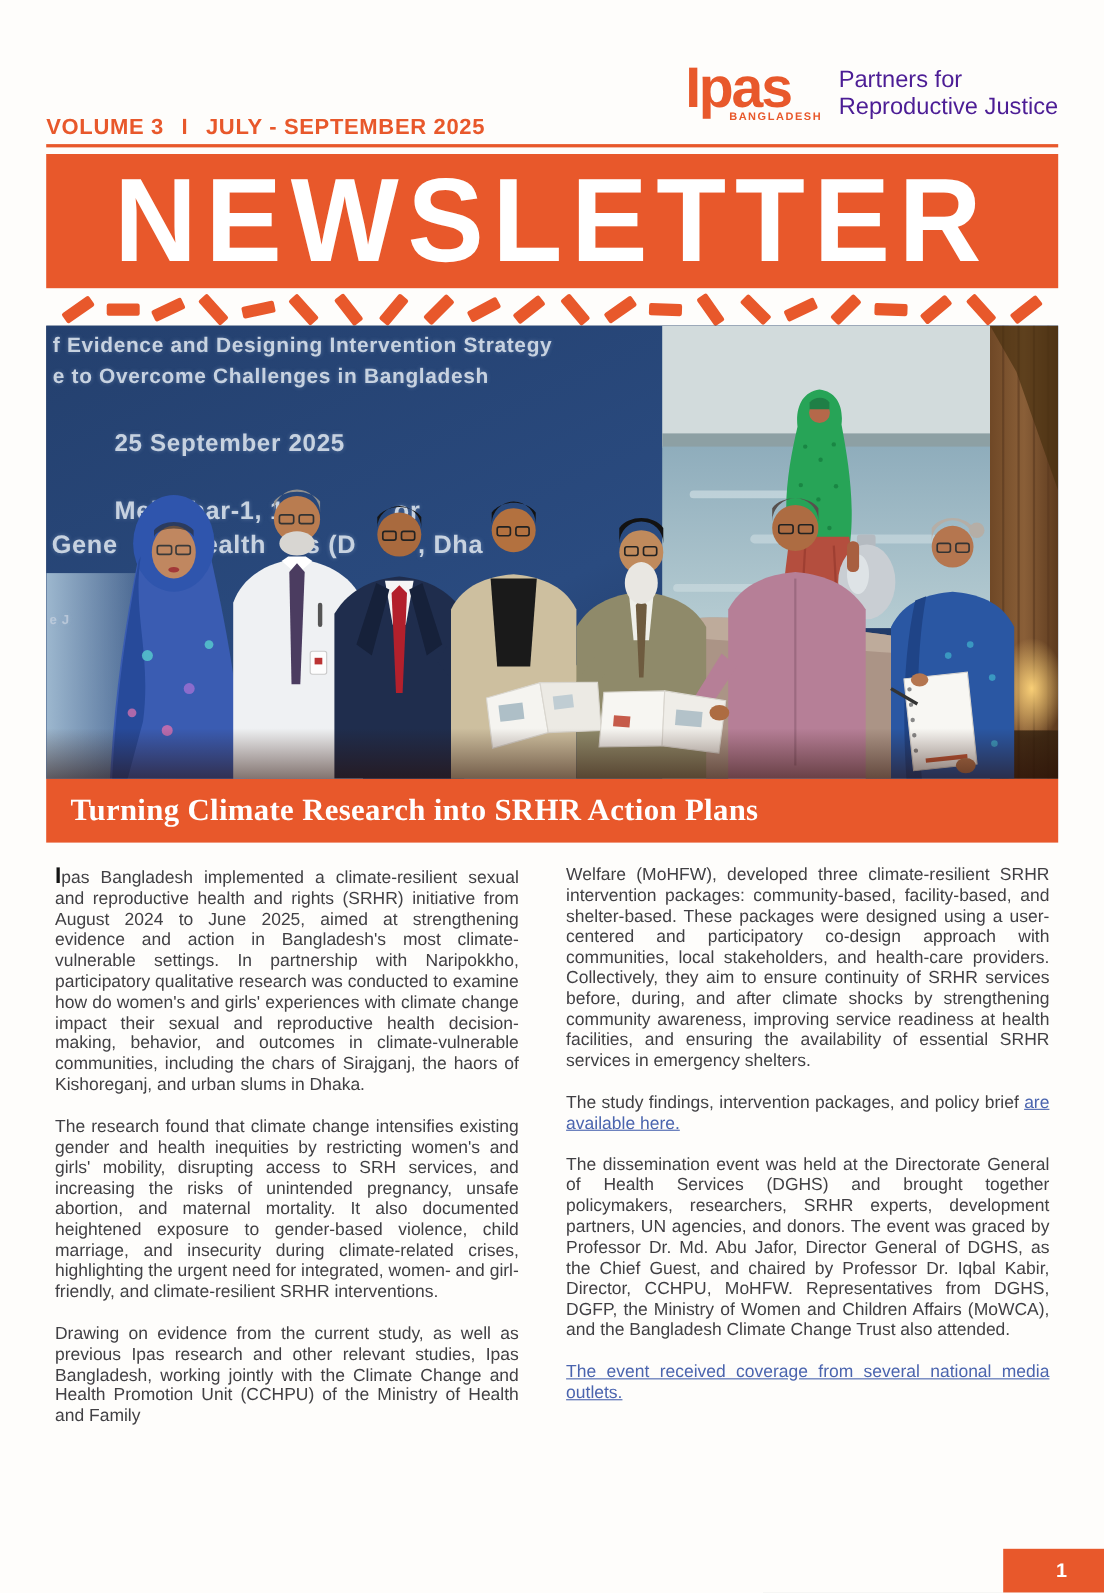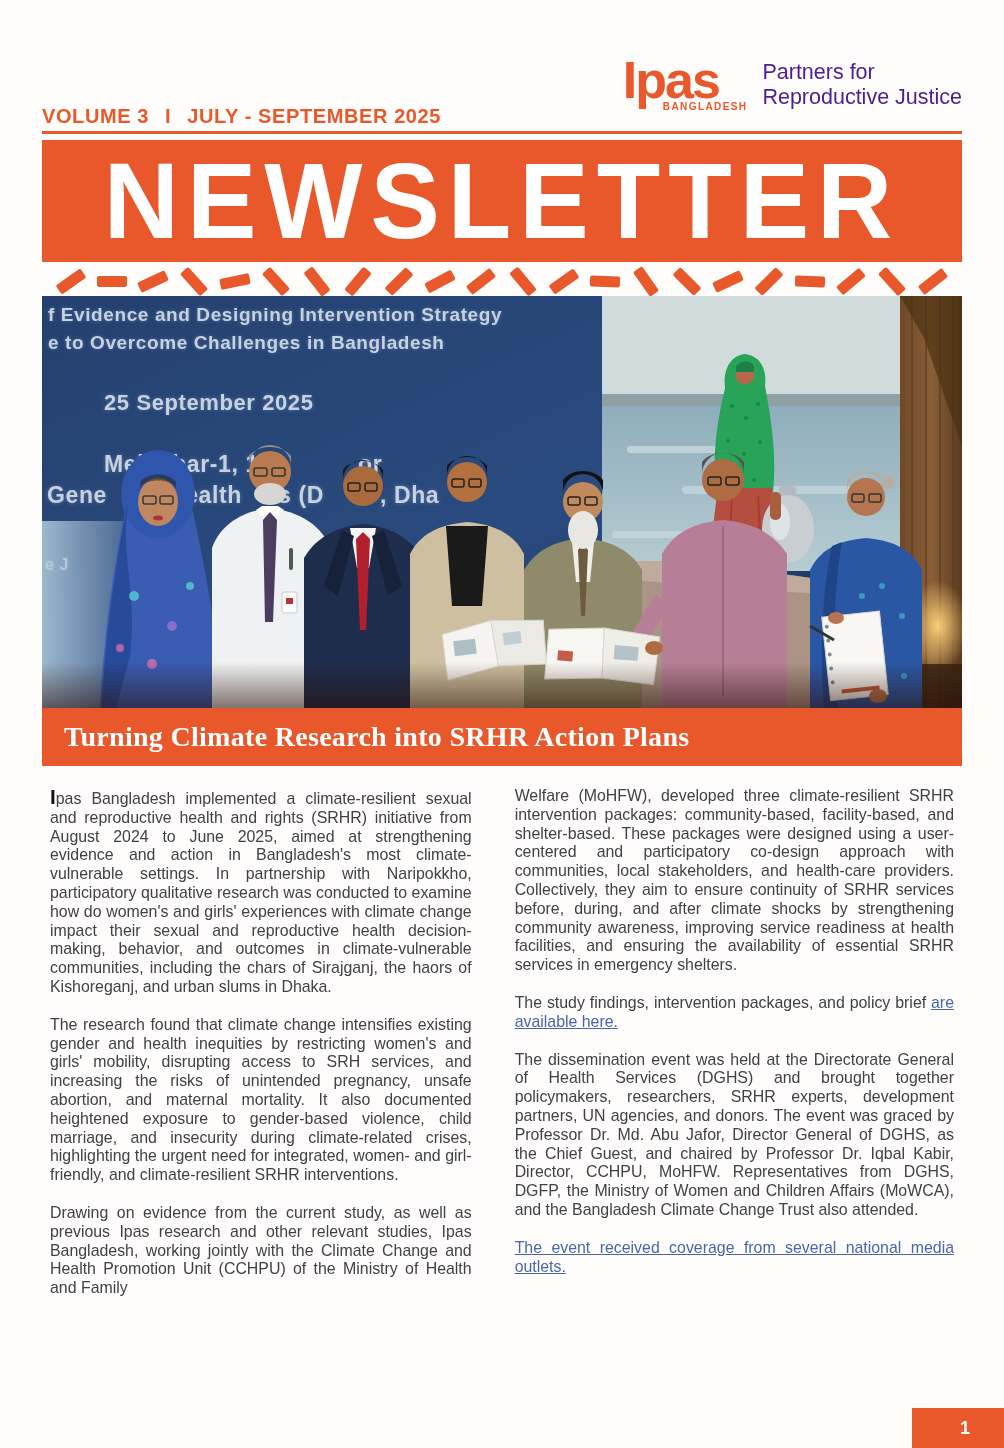--- a/index.html
+++ b/index.html
@@ -196,21 +196,21 @@
     <div class="slide-layer">
       <div class="slide-txt" style="left:6px;top:36px;font-size:19px;">e to Overcome Challenges in Bangladesh</div>
       <div class="slide-txt" style="left:6px;top:8px;font-size:19px;">f Evidence and Designing Intervention Strategy</div>
       <div class="slide-txt" style="left:62px;top:94px;font-size:22px;">25 September 2025</div>
       <div class="slide-txt" style="left:62px;top:155px;font-size:23px;">Melaghar-1, 15</div>
       <div class="slide-txt" style="left:300px;top:155px;font-size:23px;margin-left:16px;">or</div>
       <div class="slide-txt" style="left:5px;top:186px;font-size:23px;">Gene</div>
       <div class="slide-txt" style="left:126px;top:186px;font-size:23px;">Health</div>
       <div class="slide-txt" style="left:236px;top:186px;font-size:23px;">s (D</div>
       <div class="slide-txt" style="left:338px;top:186px;font-size:23px;">, Dha</div>
-      <div class="slide-txt" style="left:3px;top:260px;font-size:16px;opacity:0.75;">e J</div>
+      <div class="slide-txt" style="left:3px;top:260px;font-size:12px;opacity:0.75;">e J</div>
     </div>
 
     <svg class="people-layer" viewBox="0 0 920 412" preserveAspectRatio="none">
 
       <g>
         <path d="M84,210 C70,280 62,340 58,412 L180,412 C176,340 164,275 150,212 Z" fill="#3a5cb2"></path>
         <ellipse cx="116" cy="198" rx="37" ry="44" fill="#2f55ad"></ellipse>
         <path d="M86,210 C78,260 96,300 88,360 L74,412 L60,412 C64,330 74,270 84,214 Z" fill="#274a9a"></path>
         <ellipse cx="116" cy="206" rx="20" ry="24" fill="#c08760"></ellipse>
         <path d="M98,192 C102,182 130,182 134,192 L134,186 C126,176 106,176 98,186 Z" fill="#2a2a2a" opacity="0.6"></path>

